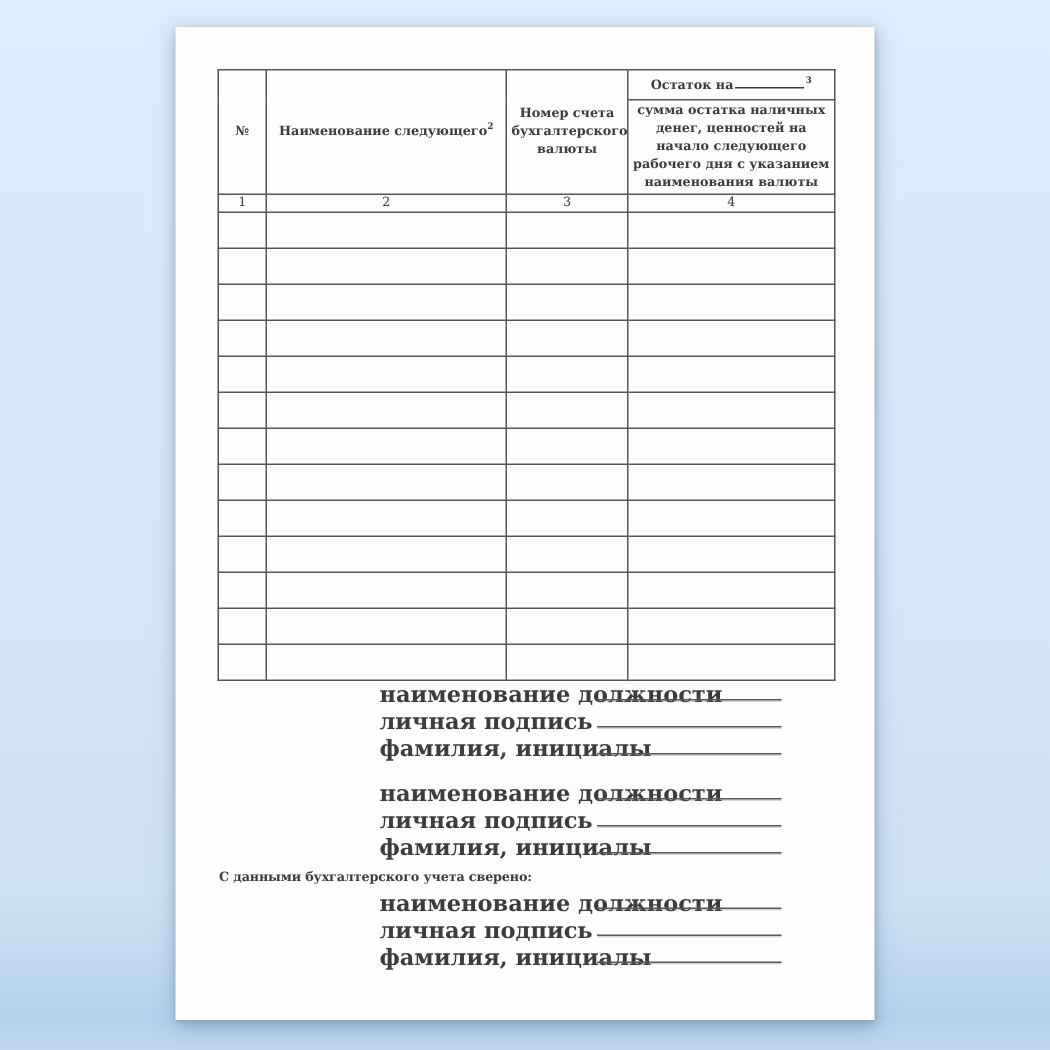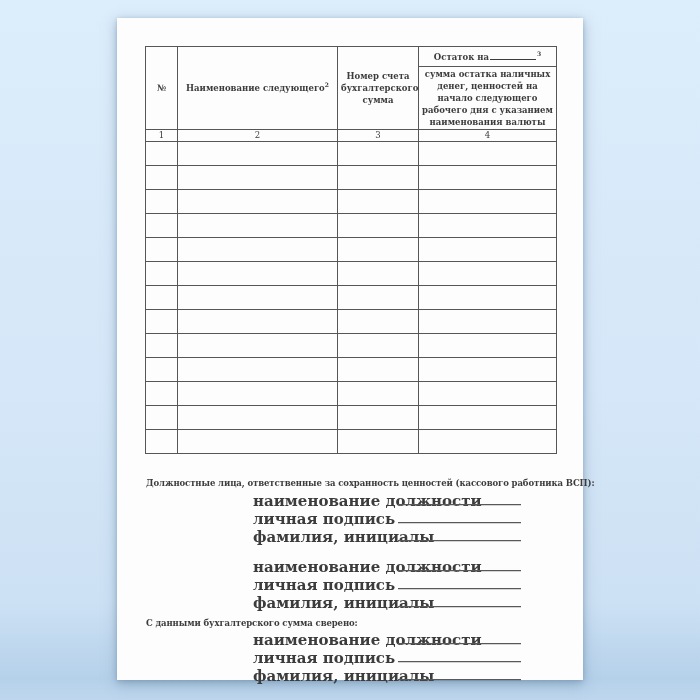--- a/index.html
+++ b/index.html
@@ -50,21 +50,21 @@
       <colgroup>
         <col class="col-no">
           <col class="col-name">
           <col class="col-acct">
           <col class="col-bal">
       </colgroup>
       <thead>
         <tr>
           <th rowspan="2">№</th>
           <th rowspan="2"><span>Наименование следующего</span><sup class="fn">2</sup></th>
-          <th rowspan="2">Номер счета бухгалтерского сумма</th>
+          <th rowspan="2">Номер счета бухгалтерского валюты</th>
           <th class="balance"><span>Остаток на</span><span class="fill-line"></span><sup class="fn">3</sup></th>
         </tr>
         <tr>
           <th class="balance-desc">сумма остатка наличных денег, ценностей на начало следующего рабочего дня с указанием наименования валюты</th>
         </tr>
         <tr class="nums">
           <td>1</td>
           <td>2</td>
           <td>3</td>
           <td>4</td>
@@ -145,21 +145,20 @@
           </tr>
           <tr>
             <td></td>
             <td></td>
             <td></td>
             <td></td>
           </tr>
         </tbody>
     </table>
 
-    <div class="sig-title">Должностные лица, ответственные за сохранность ценностей (кассового работника ВСП):</div>
 
     <div class="sig-group">
       <div class="sig-row">
         <span class="sig-label">наименование должности</span>
         <span class="sig-line"></span>
       </div>
       <div class="sig-row">
         <span class="sig-label">личная подпись</span>
         <span class="sig-line"></span>
       </div>
@@ -177,21 +176,21 @@
       <div class="sig-row">
         <span class="sig-label">личная подпись</span>
         <span class="sig-line"></span>
       </div>
       <div class="sig-row">
         <span class="sig-label">фамилия, инициалы</span>
         <span class="sig-line"></span>
       </div>
     </div>
 
-    <div class="sig-title verified">С данными бухгалтерского сумма сверено:</div>
+    <div class="sig-title verified">С данными бухгалтерского учета сверено:</div>
 
     <div class="sig-group">
       <div class="sig-row">
         <span class="sig-label">наименование должности</span>
         <span class="sig-line"></span>
       </div>
       <div class="sig-row">
         <span class="sig-label">личная подпись</span>
         <span class="sig-line"></span>
       </div>

